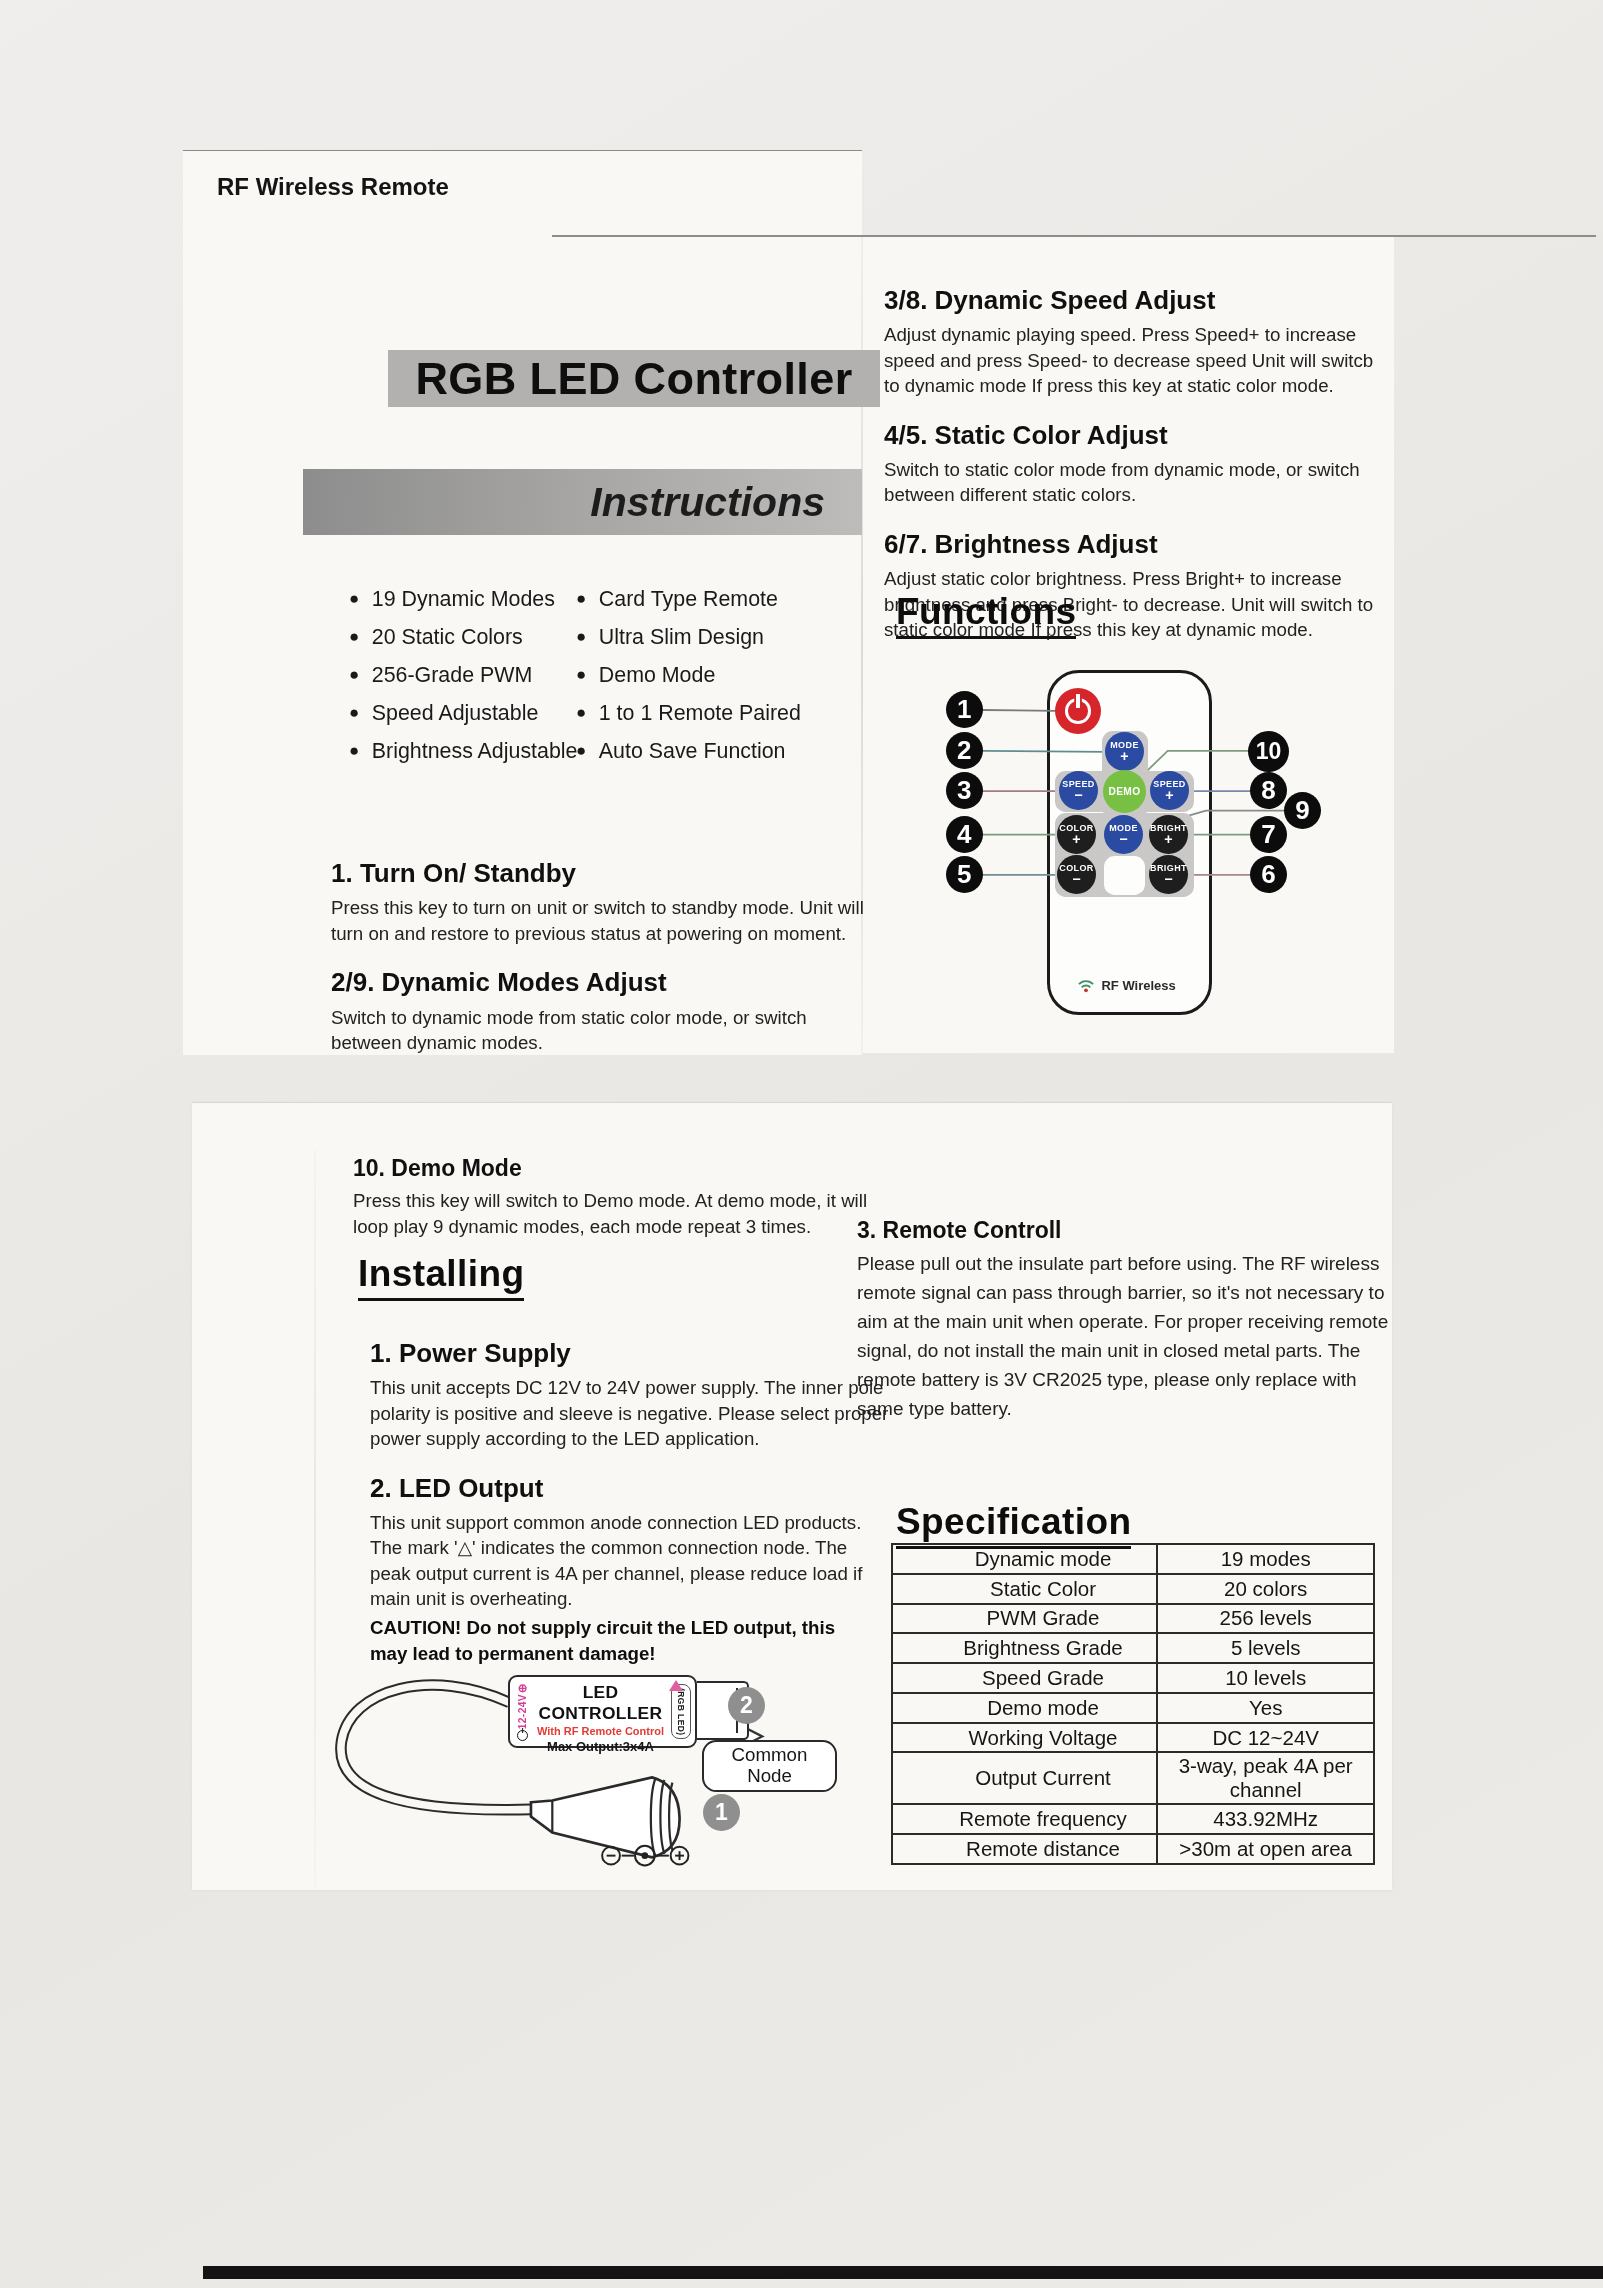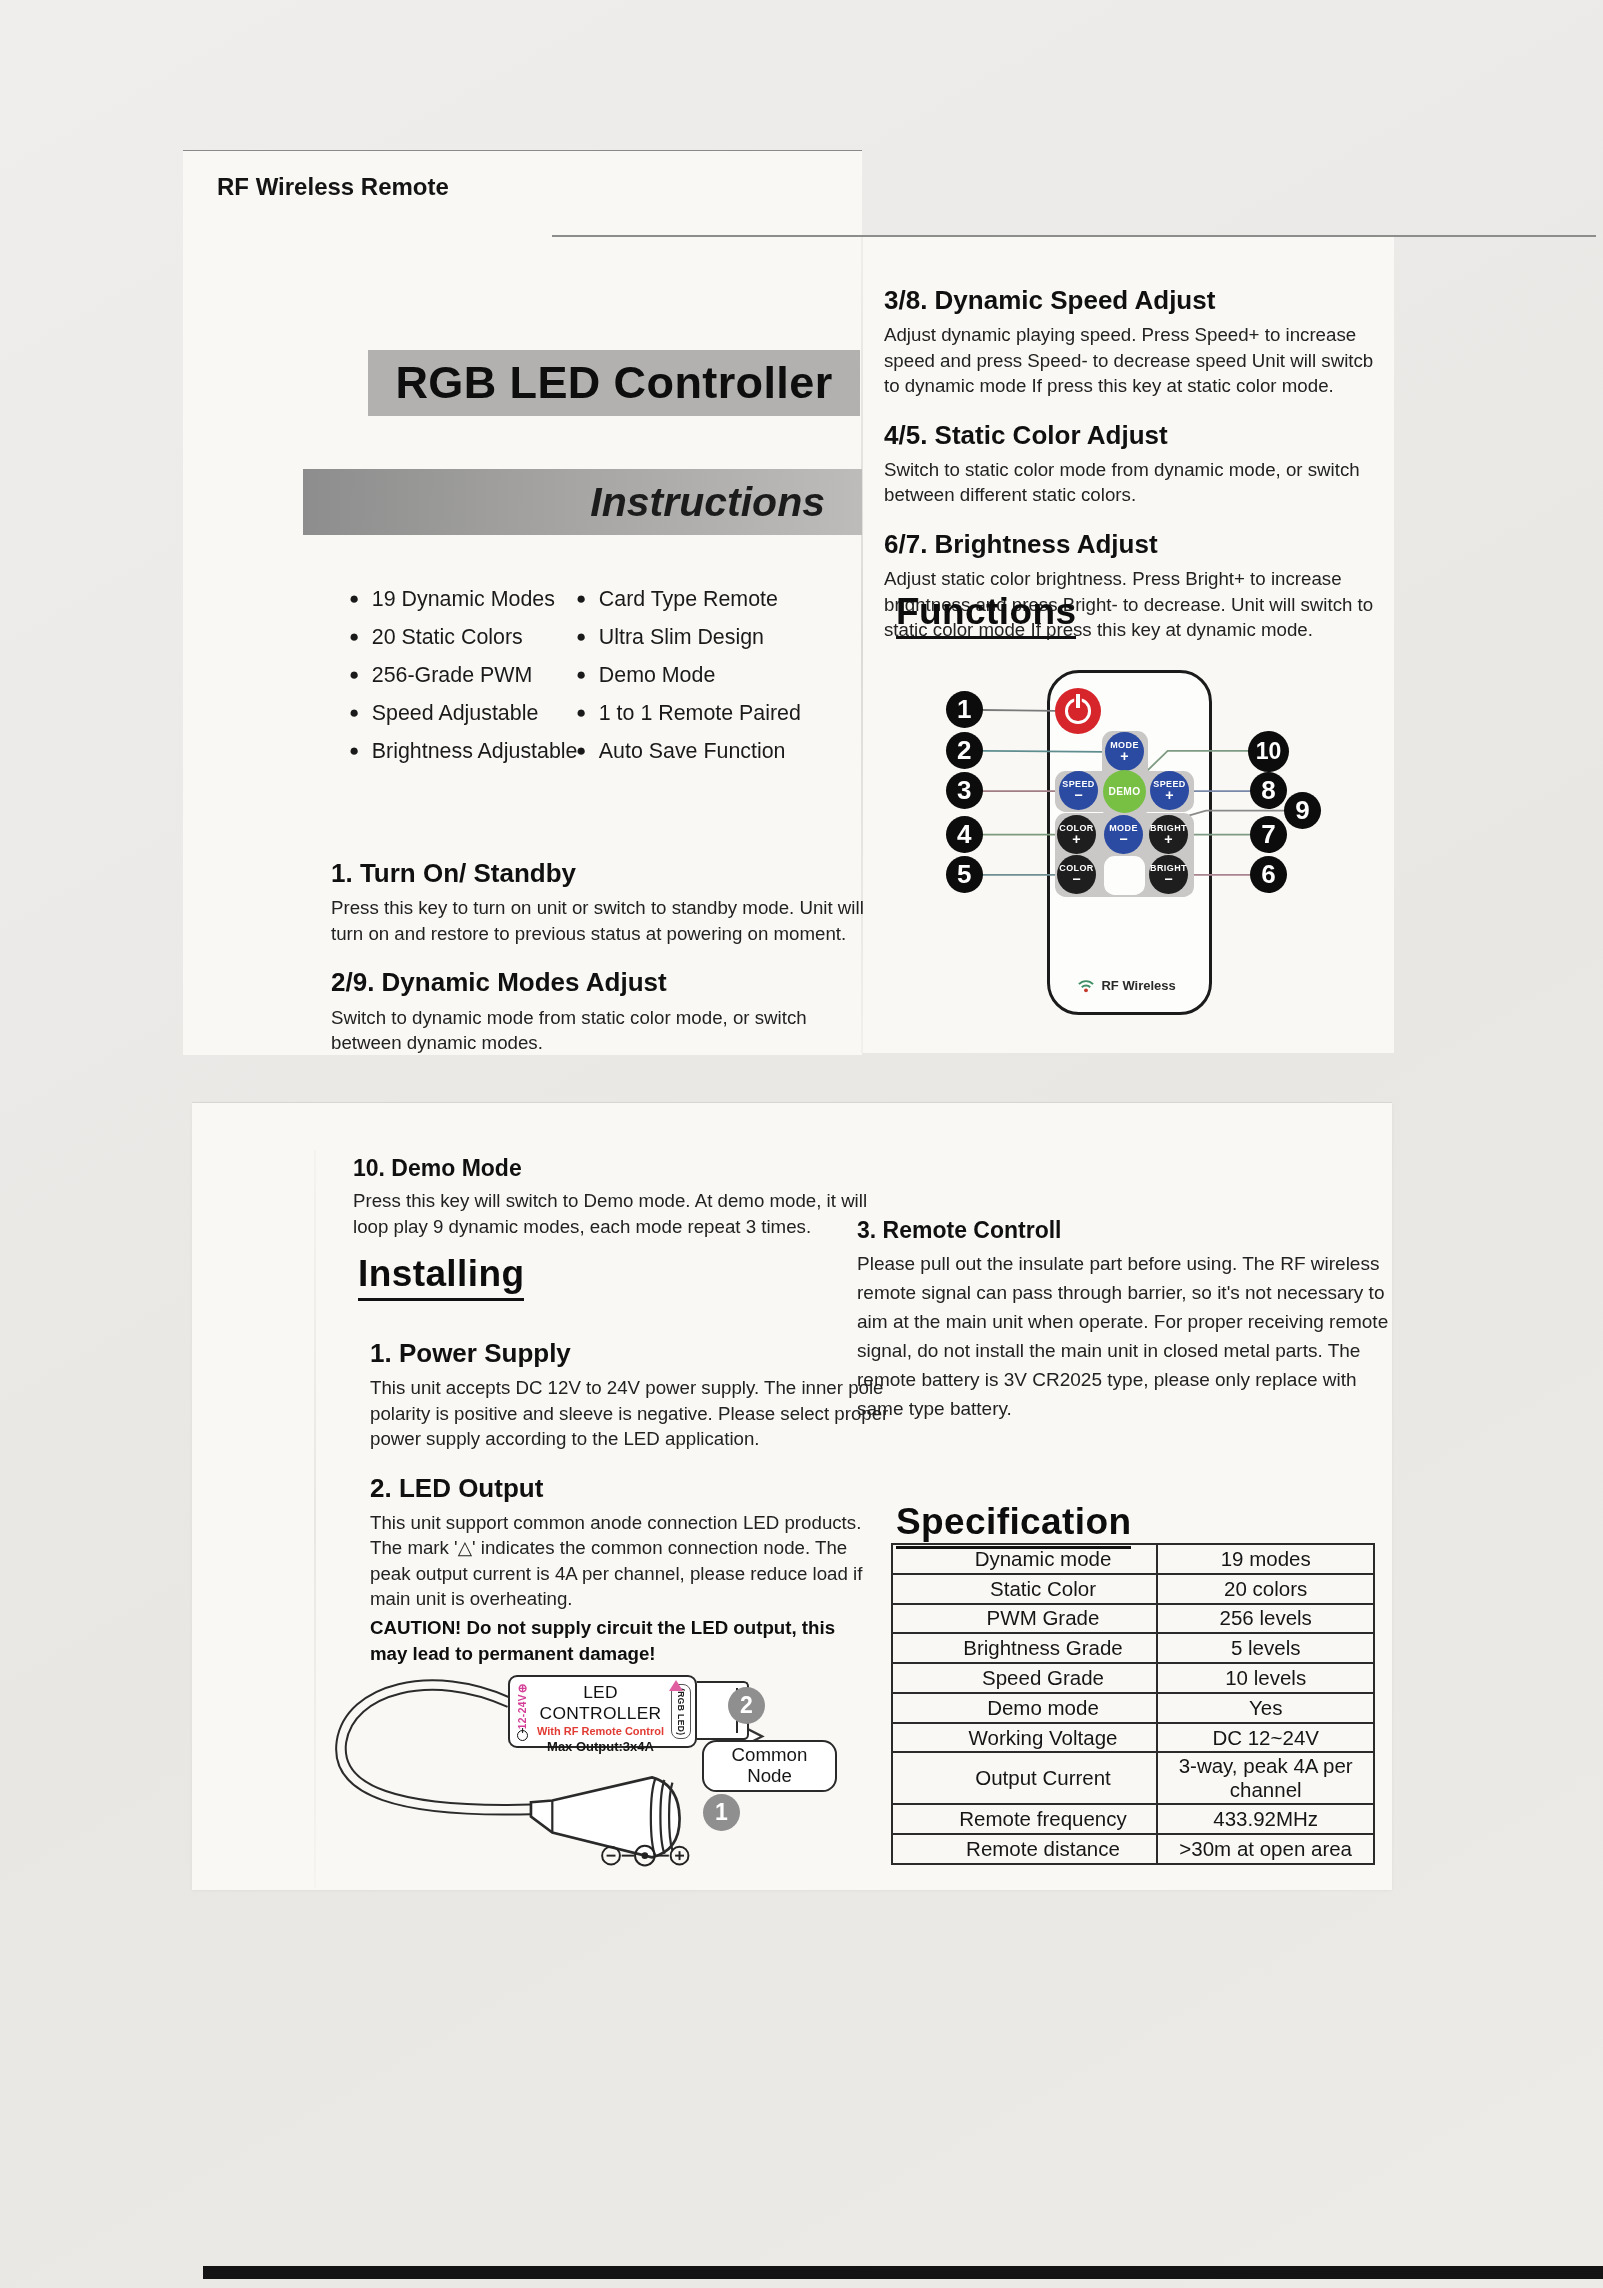--- a/index.html
+++ b/index.html
@@ -47,21 +47,21 @@
   .co{position:absolute;width:37px;height:37px;border-radius:50%;background:#0c0c0c;color:#fff;
     display:flex;align-items:center;justify-content:center;font-size:26px;font-weight:bold;}
   .co.wide{width:41px;height:41px;font-size:23px;}
   .rf-footer{position:absolute;display:flex;align-items:center;justify-content:center;gap:6.2px;
     font-size:13px;font-weight:bold;color:#2a2a2a;}
 
   
   .device-wrap{position:absolute;}
   .dev-box{position:absolute;border:2.7px solid #2a2a2a;border-radius:9px;background:#fff;box-sizing:border-box;}
   .dev-center{position:absolute;left:23px;right:27px;top:5.3px;text-align:center;}
-  .dev-t1{font-size:17.4px;font-weight:normal;letter-spacing:0.3px;color:#111;}
+  .dev-t1{font-size:17.4px;font-weight:bold;letter-spacing:0.3px;color:#111;}
   .dev-t2{font-size:11px;font-weight:bold;color:#e23b34;margin-top:0.9px;}
   .dev-t3{font-size:13px;font-weight:bold;color:#161616;margin-top:1.8px;}
   .dev-strip{position:absolute;left:3.6px;top:4.5px;bottom:4.5px;width:18px;display:flex;flex-direction:column;
     align-items:center;justify-content:space-between;}
   .vtext{writing-mode:vertical-rl;transform:rotate(180deg);font-size:10.2px;font-weight:bold;color:#d43f98;letter-spacing:0.4px;}
   .plus-mark{font-size:11.6px;color:#d43f98;font-weight:bold;line-height:11.6px;}
   .mini-power{width:9px;height:9px;border:1.8px solid #111;border-radius:50%;position:relative;}
   .mini-power::after{content:'';position:absolute;left:50%;top:-3.6px;width:1.8px;height:5.3px;background:#111;transform:translateX(-50%);}
   .dev-tag{position:absolute;right:4.5px;top:7.1px;bottom:7.1px;width:18px;border:1.8px solid #555;border-radius:8px;
     display:flex;align-items:center;justify-content:center;}
@@ -90,21 +90,21 @@
 
   <div class="paper" id="paper1b" style="left:541px;top:237px;width:853px;height:816px;"></div>
   <div class="paper" id="paper1a" style="left:183px;top:150px;width:679px;height:904px;border-top:1.8px solid #8a8a88;"></div>
   <div class="scan-line" style="left:552px;top:235px;width:1044px;"></div>
   <div class="paper" id="paper2" style="left:192px;top:1102px;width:1200px;height:787px;border-top:0.9px solid #d8d6d2;box-shadow:0 0.9px 3.6px rgba(0,0,0,.05);"></div>
   <div class="crease" style="left:861px;top:237px;height:816px;"></div>
   <div class="crease" style="left:314px;top:1150px;height:738px;opacity:.55;"></div>
 
   <div class="brand" style="left:217px;top:173px;">RF Wireless Remote</div>
 
-  <div class="title-band" style="left:368px;top:350px;width:492px;height:66px;">RGB LED Controller</div>
+  <div class="title-band" style="left:388px;top:350px;width:492px;height:57px;">RGB LED Controller</div>
 
   <div class="instr-band" style="left:303px;top:469px;width:559px;height:66px;">Instructions</div>
 
   <ul class="feat-list" style="left:349px;top:581px;">
     <li>19 Dynamic Modes</li>
     <li>20 Static Colors</li>
     <li>256-Grade PWM</li>
     <li>Speed Adjustable</li>
     <li>Brightness Adjustable</li>
   </ul>

